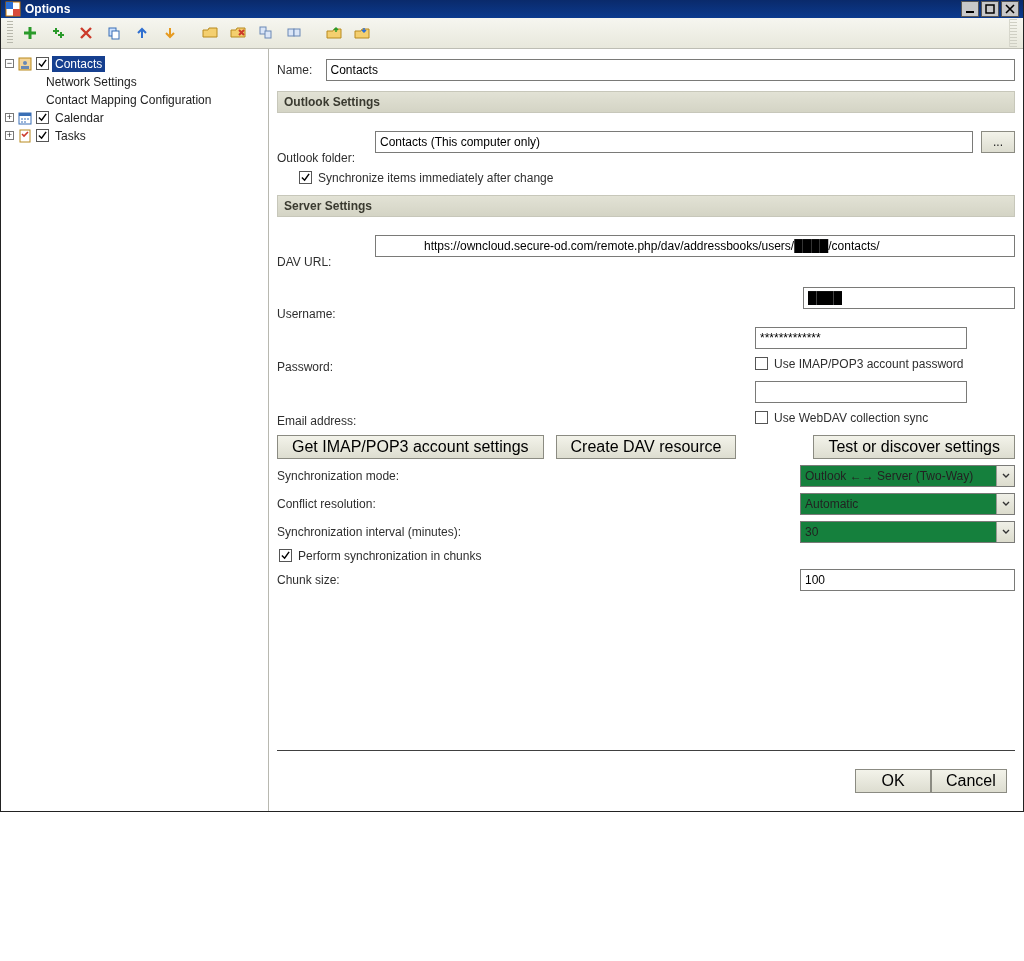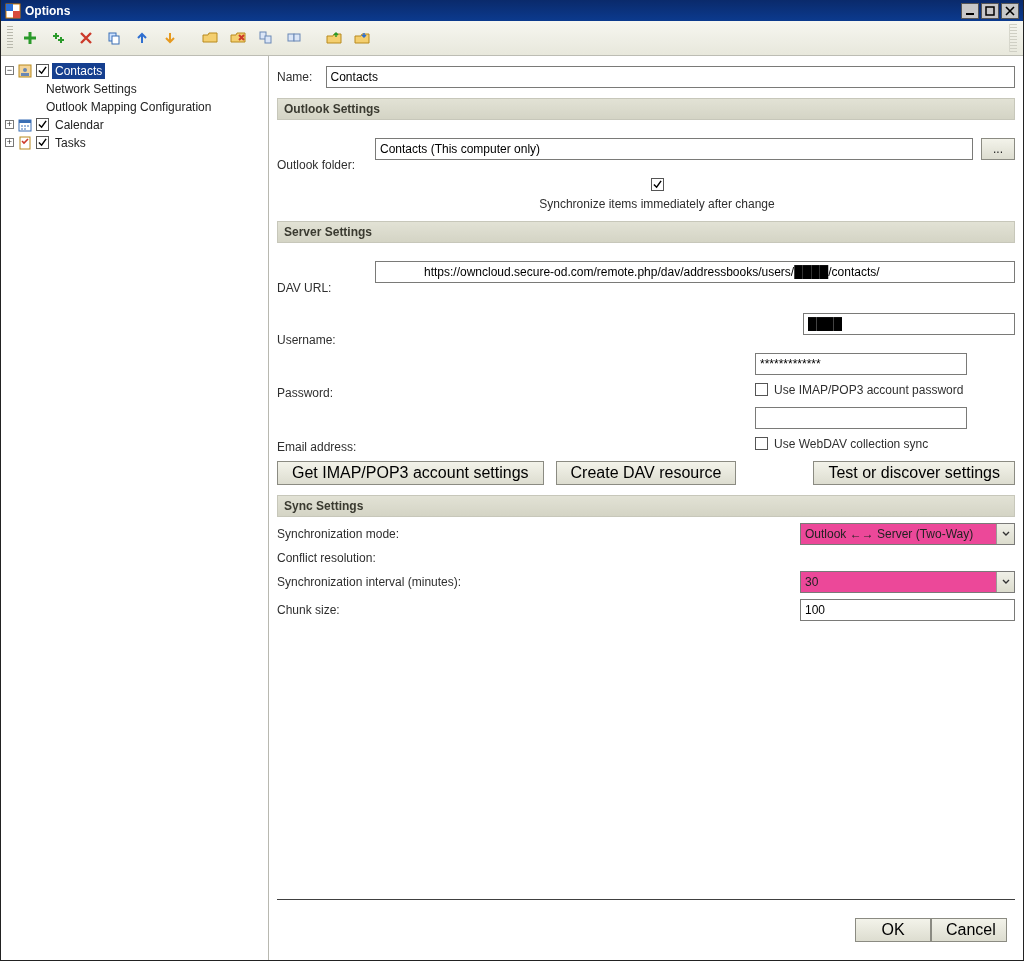--- a/index.html
+++ b/index.html
@@ -1,17 +1,17 @@
 <!DOCTYPE html>
 <html><head>
 <meta charset="utf-8">
 <style>
   * { box-sizing: border-box; }
   html, body { margin: 0; padding: 0; font-family: Tahoma, "Segoe UI", Arial, sans-serif; font-size: 12px; color: #222; background: #fff; }
-  .window { width: 1024px; height: 961px; border: 1px solid #222; border-top: none; display: flex; flex-direction: column; }
+  .window { width: 1024px; height: 812px; border: 1px solid #222; border-top: none; display: flex; flex-direction: column; }
   .titlebar { height: 22px; background: linear-gradient(#0a2a6b, #0b3a8e); color: #fff; display: flex; align-items: center; padding: 0 4px; }
   .titlebar .icon { width: 16px; height: 16px; margin-right: 4px; }
   .titlebar .title { font-weight: bold; font-size: 12px; flex: 0 0 auto; }
   .titlebar .spacer { flex: 1 1 auto; }
   .winbtns { display: flex; gap: 2px; }
   .winbtn { width: 18px; height: 16px; background: #c8c8c8; border: 1px solid #555; display: flex; align-items: center; justify-content: center; cursor: default; }
   .winbtn svg { width: 10px; height: 10px; }
 
   .toolbar { height: 36px; background: linear-gradient(#f6f6f0, #e8e8dc); border-bottom: 1px solid #bdbdb4; display: flex; align-items: center; padding: 0 6px; gap: 6px; }
   .tgrip { width: 6px; height: 24px; background: repeating-linear-gradient( to bottom, #b8b8ac 0 1px, transparent 1px 3px); }
@@ -33,21 +33,21 @@
   .inner { flex:1 1 auto; overflow:auto; }
 
   .form-row { display:flex; align-items:center; margin: 6px 0; }
   .section-hdr { background: linear-gradient(#e2e2d5,#d4d4c5); border:1px solid #c7c7ba; padding:3px 6px; font-weight:bold; color:#3a3a30; margin: 10px 0 6px 0; }
   .label { color:#2f2f2f; }
   .lbl-col-narrow { width: 52px; }
   .lbl-col-med { width: 98px; margin-top: 32px; }
   .lbl-col-sync { width: 220px; }
   input.textbox, .combo { height: 22px; border: 1px solid #7a7a78; padding: 0 4px; font-family: inherit; font-size: 12px; background:#fff; }
   input.textbox { width: 100%; }
-  .combo { display:flex; align-items:center; justify-content:space-between; background:#ec4899; padding:0 0 0 4px; }
+  .combo { display:flex; align-items:center; justify-content:space-between; background:#15803d; padding:0 0 0 4px; }
   .combo .arrow { width:18px; height:20px; border-left:1px solid #9a9a94; background:linear-gradient(#f0f0e8,#dcdccd); display:flex; align-items:center; justify-content:center; }
   button.btn { height:24px; padding: 0 14px; background:linear-gradient(#f3f3ea,#ddddd0); border:1px solid #8b8b82; font-family:inherit; font-size:16px; cursor:default; }
   .browse-btn { width:34px; height:22px; border:1px solid #8b8b82; background:linear-gradient(#f3f3ea,#ddddd0); display:flex; align-items:center; justify-content:center; margin-left:8px; cursor:default;}
   .checkbox-row { display:flex; align-items:center; gap:6px; margin:4px 0 4px 0; }
   .field-stack-right { margin-left:auto; width: 212px; }
   .link { color:#000000; text-decoration: underline; cursor: default; }
 
   .footer { border-top: 1px solid #404040; padding: 18px 8px; display:flex; justify-content:flex-end; gap:0; }
   .footer button { width: 76px; }
 
@@ -178,21 +178,21 @@
             <svg viewBox="0 0 10 10">
               <path d="M1 5l3 3 5-7" stroke="#000" stroke-width="1.6" fill="none"></path>
             </svg>
           </span>
         <span class="node-label selected">Contacts</span>
       </div>
       <div class="tree-row">
         <span class="child-label">Network Settings</span>
       </div>
       <div class="tree-row">
-        <span class="child-label">Outlook Mapping Configuration</span>
+        <span class="child-label">Contact Mapping Configuration</span>
       </div>
       <div class="tree-row">
         <span class="expander">+</span>
         <span class="pict">
             <svg viewBox="0 0 16 16">
               <rect x="2" y="3" width="12" height="11" fill="#fff" stroke="#3a6fb5"></rect>
               <rect x="2" y="3" width="12" height="3" fill="#3a6fb5"></rect>
               <path d="M4 9h2M7 9h2M10 9h2M4 12h2M7 12h2" stroke="#3a6fb5"></path>
             </svg>
           </span>
@@ -229,21 +229,21 @@
       </div>
 
       <div class="section-hdr">Outlook Settings</div>
       <div class="form-row">
         <span class="label lbl-col-med">Outlook folder:</span>
         <input class="textbox" style="flex: 1 1 0%;" value="Contacts (This computer only)">
         <div class="browse-btn">
               <span>...</span>
             </div>
       </div>
-      <div class="checkbox-row" style="margin-left:22px;flex-direction:column;">
+      <div class="checkbox-row" style="margin-left:22px;">
         <span class="chk">
               <svg viewBox="0 0 10 10">
                 <path d="M1 5l3 3 5-7" stroke="#000" stroke-width="1.6" fill="none"></path>
               </svg>
             </span>
         <span class="label">Synchronize items immediately after change</span>
       </div>
 
       <div class="section-hdr">Server Settings</div>
       <div class="form-row">
@@ -274,49 +274,64 @@
           </div>
         </div>
       </div>
       <div class="form-row" style="gap:12px; margin-top:6px;">
         <button class="btn">Get IMAP/POP3 account settings</button>
         <button class="btn">Create DAV resource</button>
         <div style="flex:1"></div>
         <button class="btn">Test or discover settings</button>
       </div>
 
-      <div class="section-hdr">Sync Settings</div>
       <div class="form-row">
         <span class="label lbl-col-sync">Synchronization mode:</span>
         <div style="flex:1"></div>
         <div class="combo" style="width:215px">
           <span>Outlook ←→ Server (Two-Way)</span>
           <span class="arrow">
                 <svg width="8" height="8" viewBox="0 0 8 8">
                   <path d="M1 2l3 3 3-3" stroke="#333" fill="none" stroke-width="1.4"></path>
                 </svg>
               </span>
         </div>
       </div>
       <div class="form-row">
         <span class="label lbl-col-sync">Conflict resolution:</span>
         <div style="flex:1"></div>
+        <div class="combo" style="width:215px">
+          <span>Automatic</span>
+          <span class="arrow">
+                <svg width="8" height="8" viewBox="0 0 8 8">
+                  <path d="M1 2l3 3 3-3" stroke="#333" fill="none" stroke-width="1.4"></path>
+                </svg>
+              </span>
+        </div>
       </div>
       <div class="form-row">
         <span class="label lbl-col-sync">Synchronization interval (minutes):</span>
         <div style="flex:1"></div>
         <div class="combo" style="width:215px">
           <span>30</span>
           <span class="arrow">
                 <svg width="8" height="8" viewBox="0 0 8 8">
                   <path d="M1 2l3 3 3-3" stroke="#333" fill="none" stroke-width="1.4"></path>
                 </svg>
               </span>
         </div>
       </div>
+      <div class="checkbox-row" style="margin-left:2px;">
+        <span class="chk">
+              <svg viewBox="0 0 10 10">
+                <path d="M1 5l3 3 5-7" stroke="#000" stroke-width="1.6" fill="none"></path>
+              </svg>
+            </span>
+        <span class="label">Perform synchronization in chunks</span>
+      </div>
       <div class="form-row">
         <span class="label lbl-col-sync">Chunk size:</span>
         <div style="flex:1"></div>
         <input class="textbox" style="width: 215px;" value="100">
       </div>
 
       <div style="height:280px"></div>
       <div class="hide-advanced">
         <span class="link">Hide Advanced Settings</span>
       </div>

